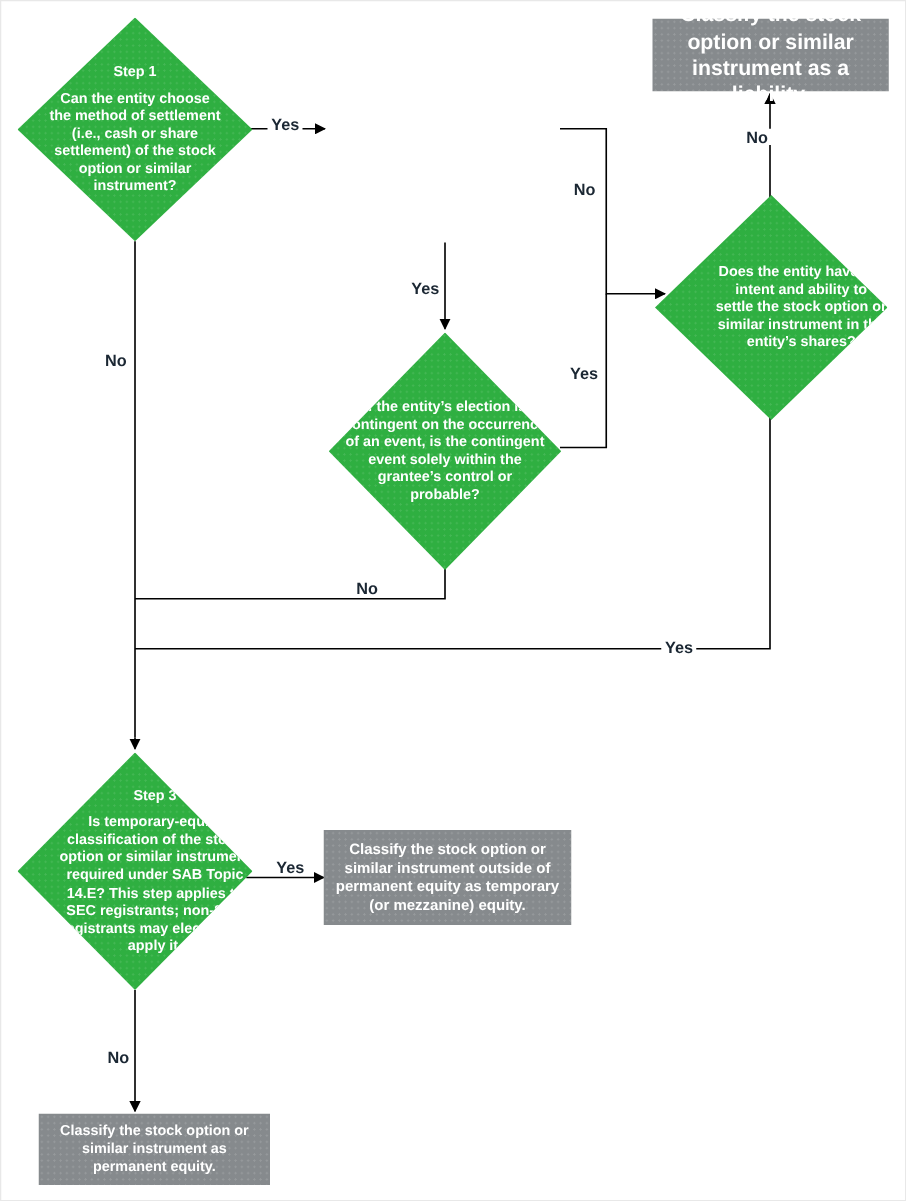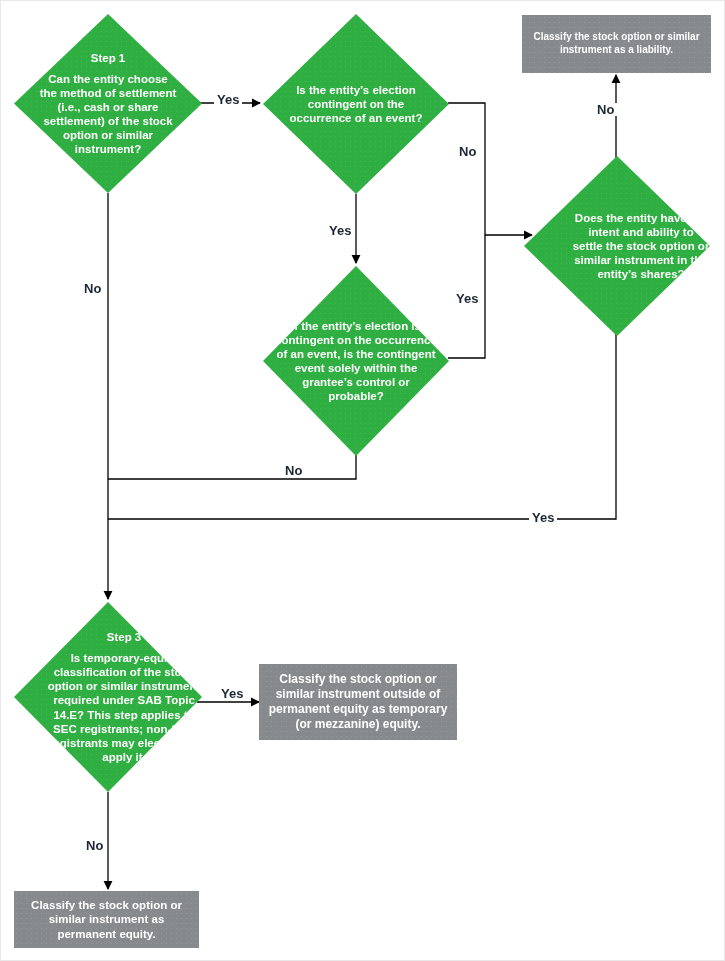--- a/index.html
+++ b/index.html
@@ -117,25 +117,22 @@
     </g>
   </svg>
 
   <div class="node diamond" style="left:13px; top:13px; width:188px; height:179px; font-size:11.5px;">
     <div class="dtext">
       <span class="step-label">Step 1</span>
       <span>Can the </span><span class="em">entity</span><span> choose the method of settlement (i.e., cash or share settlement) of the stock option or similar instrument?</span>
     </div>
   </div>
 
-  <div class="node diamond" style="left:262px; top:13px; width:186px; height:180px; font-size:11.5px;">
-    <div class="dtext" style="width:86%;">Is the entity’s election contingent on the occurrence of an event?</div>
-  </div>
 
-  <div class="node termbox" style="left:521px; top:14px; width:189px; height:58px; font-size:10px;">
+  <div class="node termbox" style="left:521px; top:14px; width:189px; height:58px; font-size:17px;">
     <div class="btext">Classify the stock option or similar instrument as a liability.</div>
   </div>
 
   <div class="node diamond" style="left:523px; top:155px; width:186px; height:180px; font-size:11.5px;">
     <div class="dtext" style="width:84%;margin-left:48px;">Does the entity have the intent and ability to settle the stock option or similar instrument in the entity’s shares?</div>
   </div>
 
   <div class="node diamond" style="left:262px; top:265px; width:186px; height:190px; font-size:11.5px;">
     <div class="dtext" style="width:88%;">If the entity’s election is contingent on the occurrence of an event, is the contingent event solely within the grantee’s control or probable?</div>
   </div>
@@ -144,21 +141,21 @@
     <div class="dtext" style="width:86%;margin-left:32px;">
       <span class="step-label">Step 3</span>
       <span>Is temporary-equity classification of the stock option or similar instrument required under SAB Topic 14.E? This step applies to SEC registrants; non-SEC registrants may elect not to apply it.</span>
     </div>
   </div>
 
   <div class="node termbox" style="left:258px; top:663px; width:198px; height:76px; font-size:12px;">
     <div class="btext">Classify the stock option or similar instrument outside of permanent equity as temporary (or mezzanine) equity.</div>
   </div>
 
-  <div class="node termbox" style="left:13px; top:890px; width:185px; height:57px; font-size:11.5px;">
+  <div class="node termbox" style="left:30px; top:890px; width:185px; height:57px; font-size:11.5px;">
     <div class="btext">Classify the stock option or similar instrument as permanent equity.</div>
   </div>
 
   <div class="edge-label" style="left:213px; top:92px;">Yes</div>
 
   <div class="edge-label" style="left:80px; top:281px;">No</div>
 
   <div class="edge-label" style="left:455px; top:144px;">No</div>
 
   <div class="edge-label" style="left:325px; top:223px;">Yes</div>

